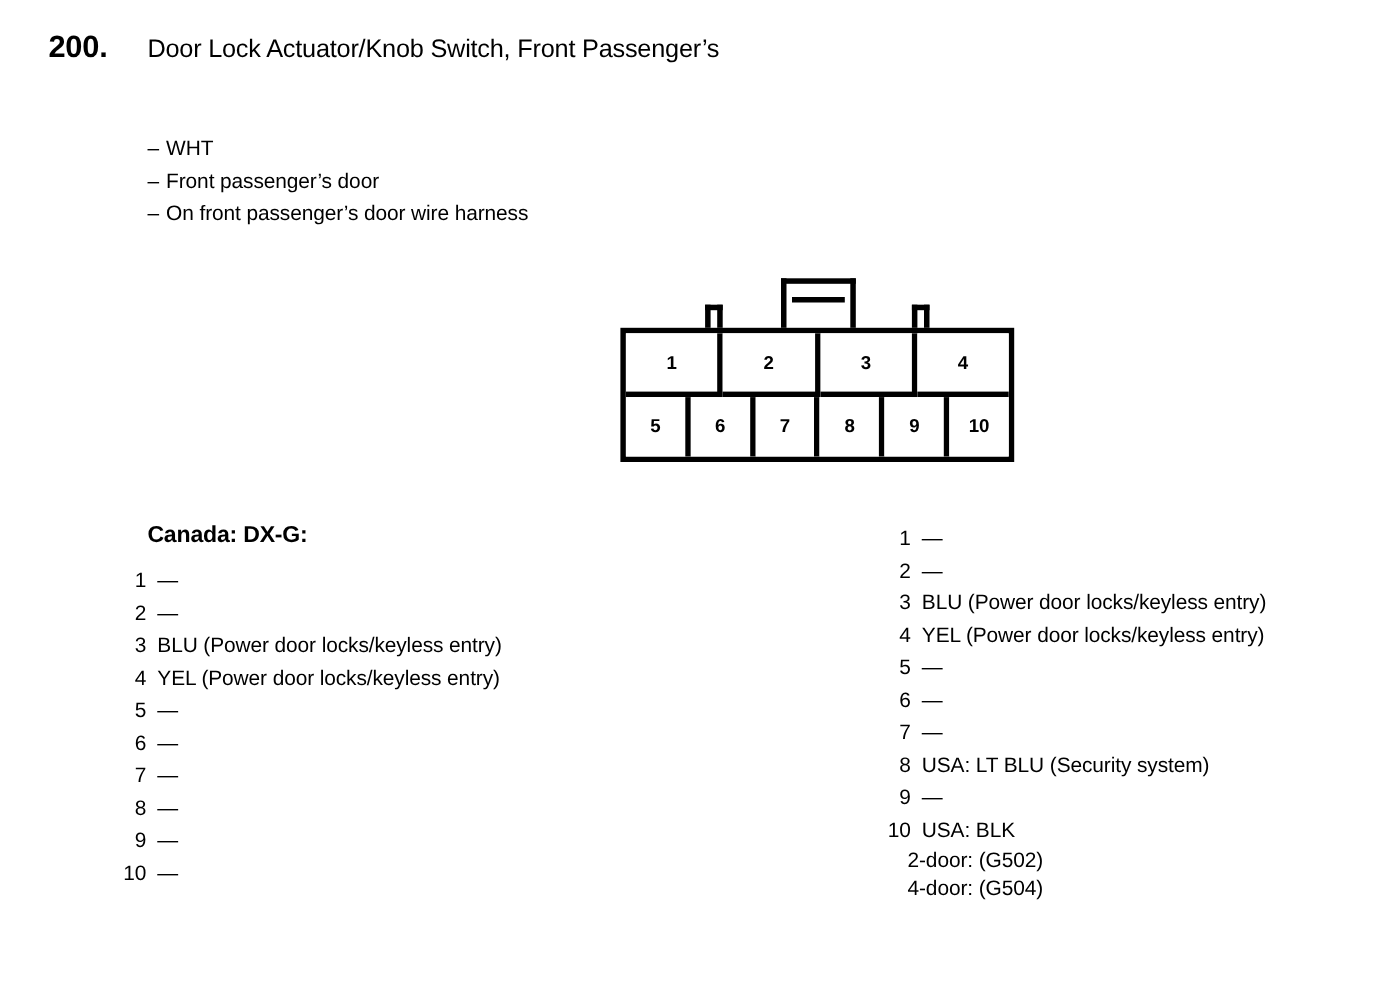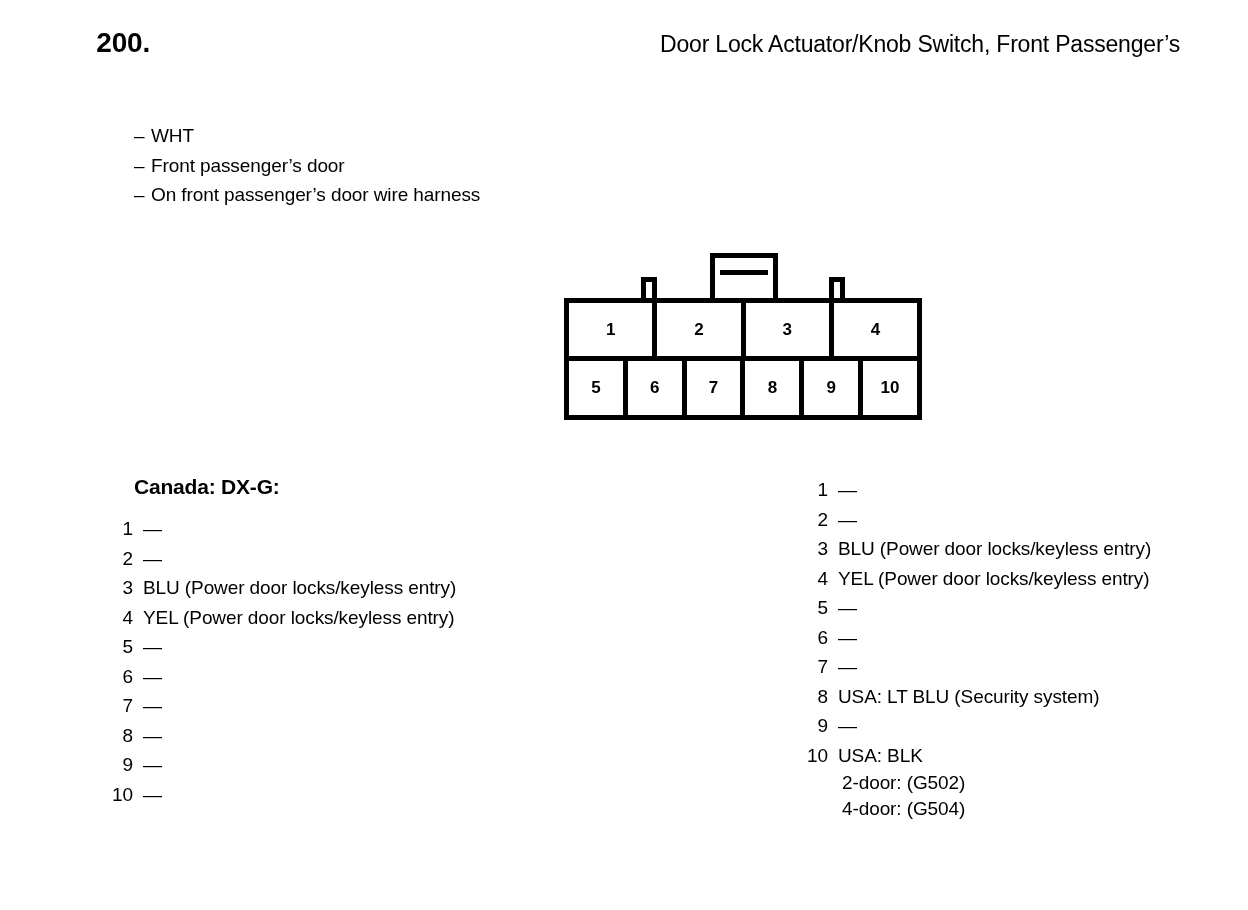--- a/index.html
+++ b/index.html
@@ -12,24 +12,23 @@
     height: 910px;
     position: relative;
     font-family: "Liberation Sans", sans-serif;
     color: #000000;
     overflow: hidden;
   }
 
   
   #title-block {
     position: absolute;
-    left: 60px;
+    left: 44px;
     top: 26px;
     width: 1120px;
-    text-align: right;
   }
   #title-line-1 {
     display: flex;
     align-items: flex-start;
     font-size: 28px;
     font-weight: bold;
     line-height: 34px;
     letter-spacing: -0.2px;
   }
   #title-number {
@@ -179,21 +178,21 @@
     width: 25px;
     flex: 0 0 25px;
     text-align: right;
     margin-right: 10px;
   }
   .pin-desc { flex: 1 1 auto; }
   .pin-subrow {
     font-size: 19px;
     line-height: 26px;
     letter-spacing: -0.1px;
-    margin-left: 39px;
+    margin-left: 22px;
     white-space: nowrap;
   }
 </style>
 </head>
 <body>
 
 <div id="title-block">
   <div id="title-line-1">
     <span id="title-number">200.</span>
     <span id="title-text-wrap">

